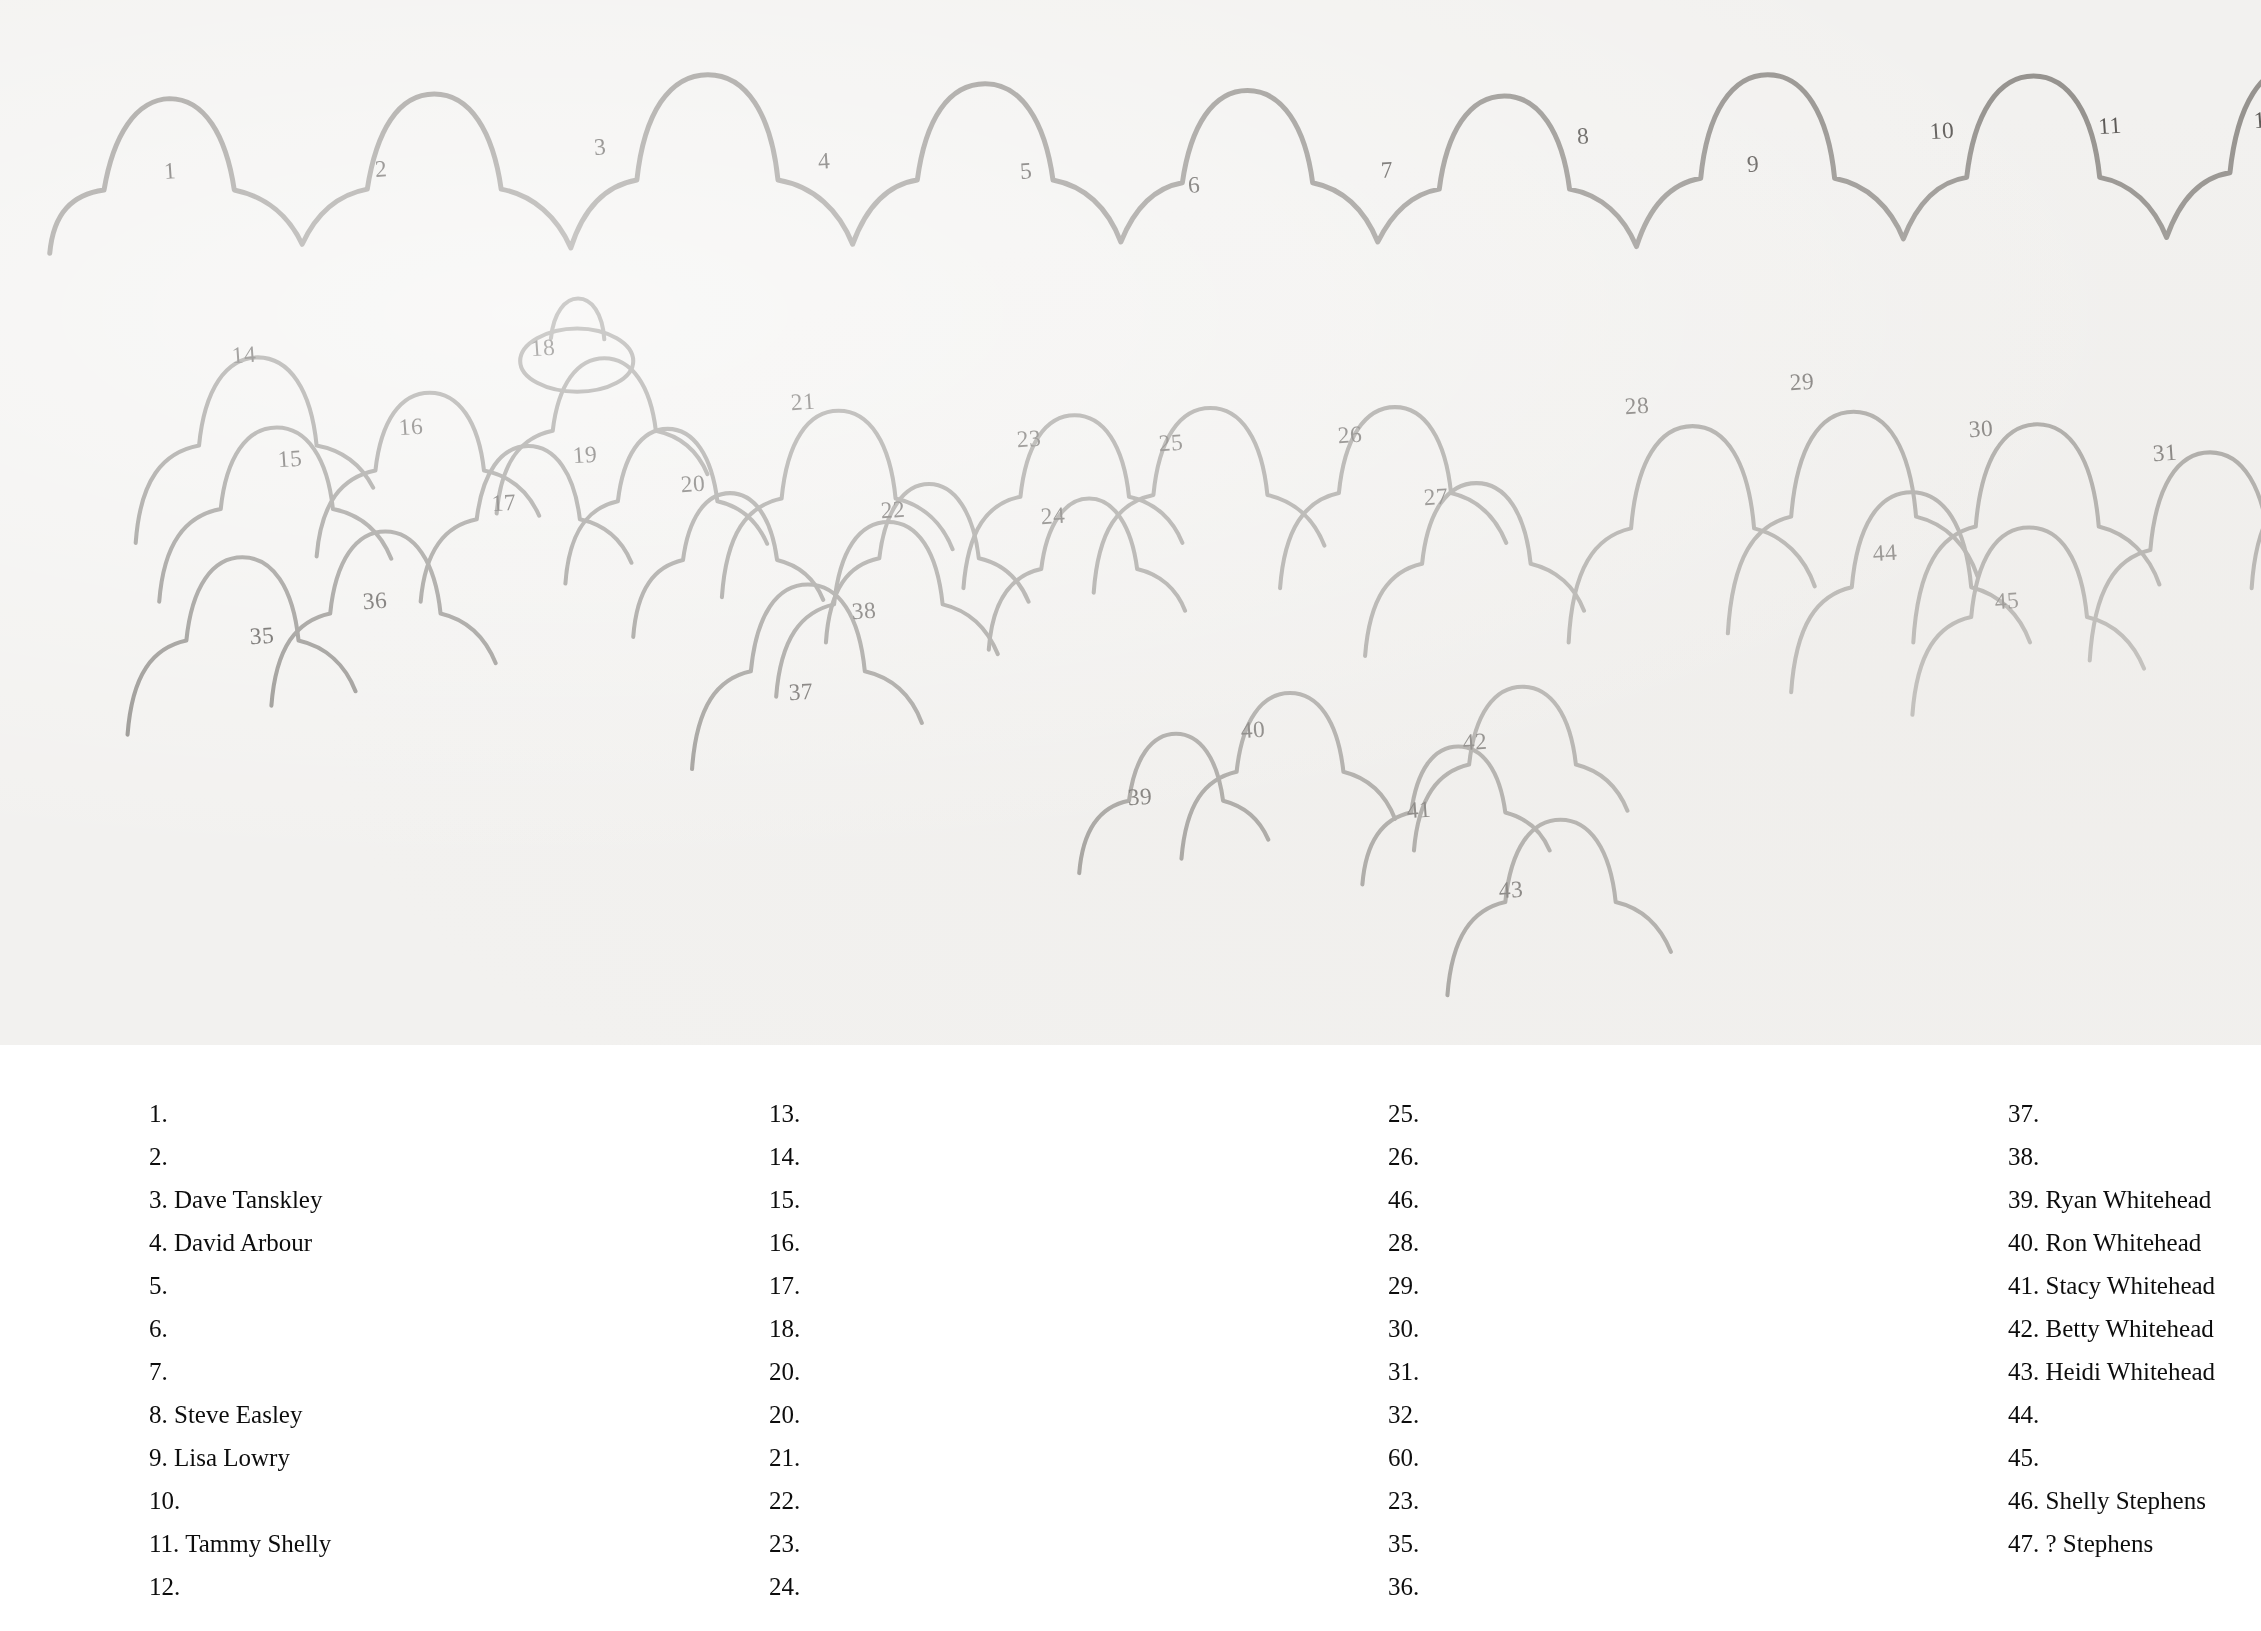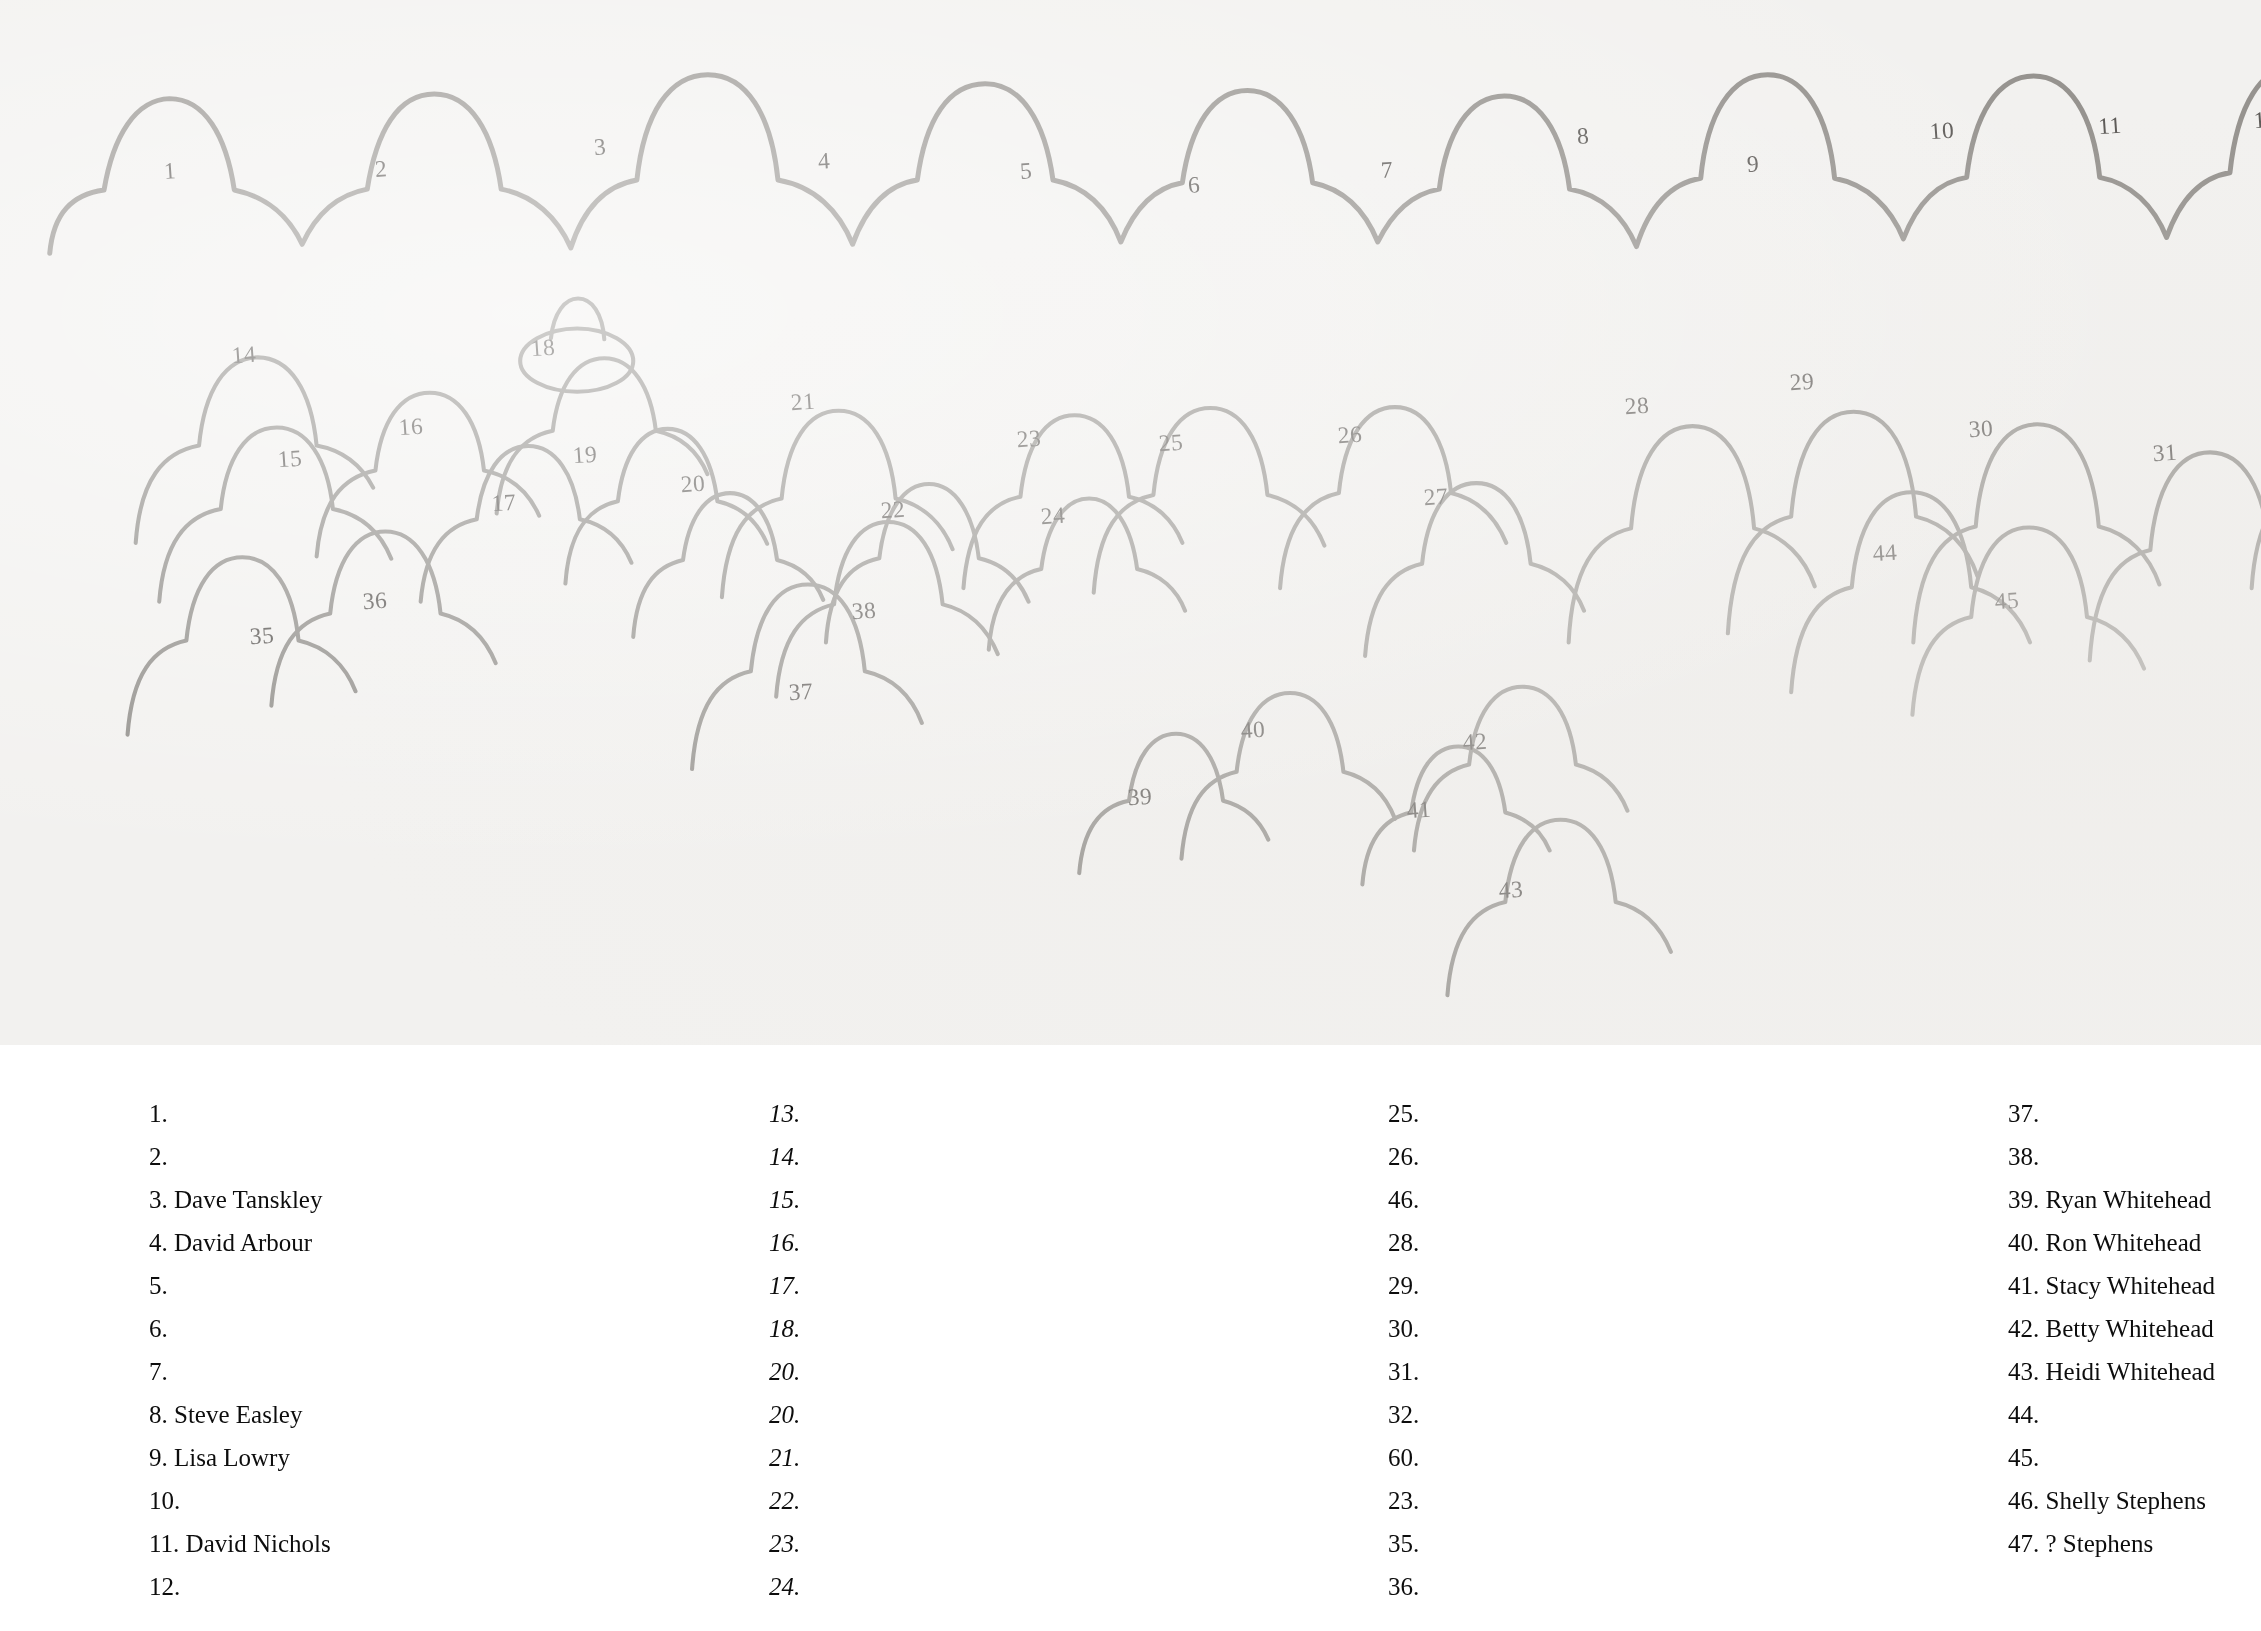--- a/index.html
+++ b/index.html
@@ -59,21 +59,21 @@
     background: #ffffff;
   }
   .roster-col {
     position: absolute;
     top: 47px;
     font-size: 25px;
     line-height: 43px;
     color: #0d0d0d;
   }
   .roster-col.c1 { left: 149px; }
-  .roster-col.c2 { left: 769px; font-style: italic; }
+  .roster-col.c2 { left: 769px; }
   .roster-col.c3 { left: 1388px; }
   .roster-col.c4 { left: 2008px; }
   .roster-entry {
     white-space: pre;
     height: 43px;
   }
   .roster-num { display: inline-block; }
   .roster-name { }
 </style>
 </head>
@@ -281,21 +281,21 @@
       <div class="roster-entry"><span class="roster-num">1.</span><span class="roster-name"></span></div>
       <div class="roster-entry"><span class="roster-num">2.</span><span class="roster-name"></span></div>
       <div class="roster-entry"><span class="roster-num">3.</span><span class="roster-name"> Dave Tanskley</span></div>
       <div class="roster-entry"><span class="roster-num">4.</span><span class="roster-name"> David Arbour</span></div>
       <div class="roster-entry"><span class="roster-num">5.</span><span class="roster-name"></span></div>
       <div class="roster-entry"><span class="roster-num">6.</span><span class="roster-name"></span></div>
       <div class="roster-entry"><span class="roster-num">7.</span><span class="roster-name"></span></div>
       <div class="roster-entry"><span class="roster-num">8.</span><span class="roster-name"> Steve Easley</span></div>
       <div class="roster-entry"><span class="roster-num">9.</span><span class="roster-name"> Lisa Lowry</span></div>
       <div class="roster-entry"><span class="roster-num">10.</span><span class="roster-name"></span></div>
-      <div class="roster-entry"><span class="roster-num">11.</span><span class="roster-name"> David Nichols</span></div>
+      <div class="roster-entry"><span class="roster-num">11.</span><span class="roster-name"> Tammy Shelly</span></div>
       <div class="roster-entry"><span class="roster-num">12.</span><span class="roster-name"></span></div>
     </div>
   <div class="roster-col c2">
       <div class="roster-entry"><span class="roster-num">13.</span><span class="roster-name"></span></div>
       <div class="roster-entry"><span class="roster-num">14.</span><span class="roster-name"></span></div>
       <div class="roster-entry"><span class="roster-num">15.</span><span class="roster-name"></span></div>
       <div class="roster-entry"><span class="roster-num">16.</span><span class="roster-name"></span></div>
       <div class="roster-entry"><span class="roster-num">17.</span><span class="roster-name"></span></div>
       <div class="roster-entry"><span class="roster-num">18.</span><span class="roster-name"></span></div>
       <div class="roster-entry"><span class="roster-num">20.</span><span class="roster-name"></span></div>

